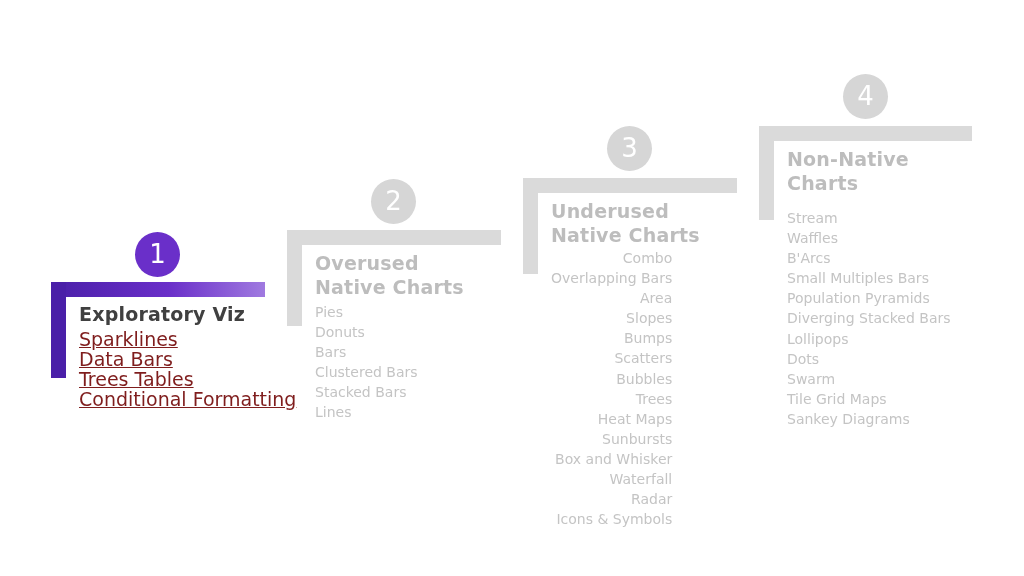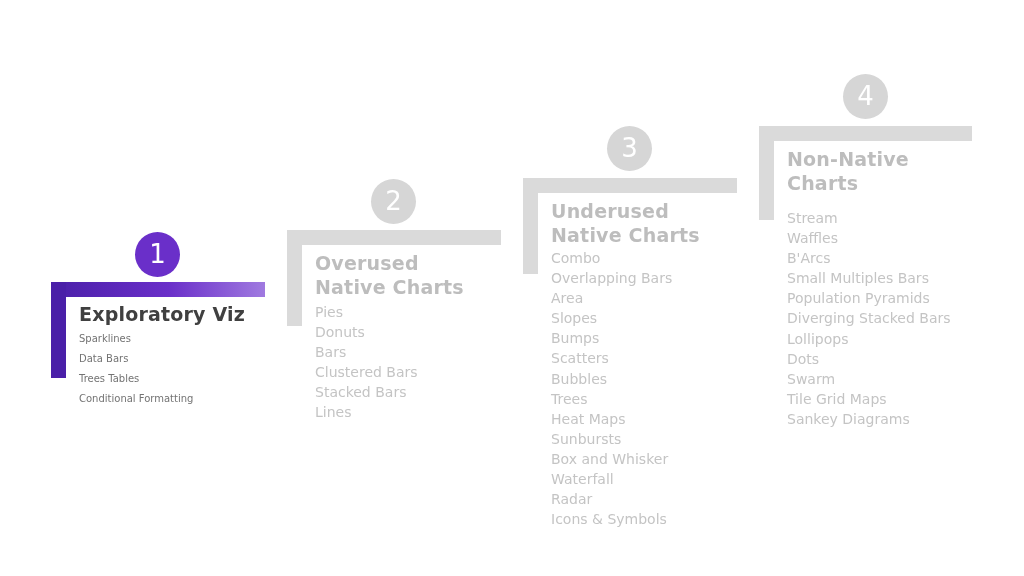--- a/index.html
+++ b/index.html
@@ -21,40 +21,40 @@
   }
   .items { position: absolute; margin: 0; padding: 0; list-style: none; }
   .items li { font-size: 14px; white-space: nowrap; }
 
   
   #s1 .badge { left: 135px; top: 232px; background: #6a2fc9; }
   #s1 .bar-top { left: 51px; top: 282px; width: 214px; background: linear-gradient(90deg, #4a1fa8 0%, #6a2fc9 55%, #a07ae0 100%); }
   #s1 .bar-left { left: 51px; top: 282px; height: 96px; background: #4a1fa8; }
   #s1 .title { left: 79px; top: 302px; color: #404040; font-size: 19px; }
   #s1 .items { left: 79px; top: 329px; }
-  #s1 .items li { color: #737373; line-height: 20px; font-size: 10px; }
+  #s1 .items li { color: #7f1d1d; line-height: 20px; font-size: 19px; text-decoration: underline; }
 
   
   .inactive .badge { background: #d6d6d6; }
   .inactive .bar-top, .inactive .bar-left { background: #dadada; }
   .inactive .title { color: #bdbdbd; }
   .inactive .items li { color: #c4c4c4; }
 
   #s2 .badge { left: 371px; top: 179px; }
   #s2 .bar-top { left: 287px; top: 230px; width: 214px; }
   #s2 .bar-left { left: 287px; top: 230px; height: 96px; }
   #s2 .title { left: 315px; top: 251px; }
   #s2 .items { left: 315px; top: 302px; }
   #s2 .items li { line-height: 20px; }
 
   #s3 .badge { left: 607px; top: 126px; }
   #s3 .bar-top { left: 523px; top: 178px; width: 214px; }
   #s3 .bar-left { left: 523px; top: 178px; height: 96px; }
   #s3 .title { left: 551px; top: 199px; }
-  #s3 .items { left: 551px; top: 248px; }
+  #s3 .items { left: 551px; top: 248px; text-align: right; }
   #s3 .items li { line-height: 20.1px; }
 
   #s4 .badge { left: 843px; top: 74px; }
   #s4 .bar-top { left: 759px; top: 126px; width: 213px; }
   #s4 .bar-left { left: 759px; top: 126px; height: 94px; }
   #s4 .title { left: 787px; top: 147px; }
   #s4 .items { left: 787px; top: 208px; }
   #s4 .items li { line-height: 20.1px; }
 </style>
 </head>

